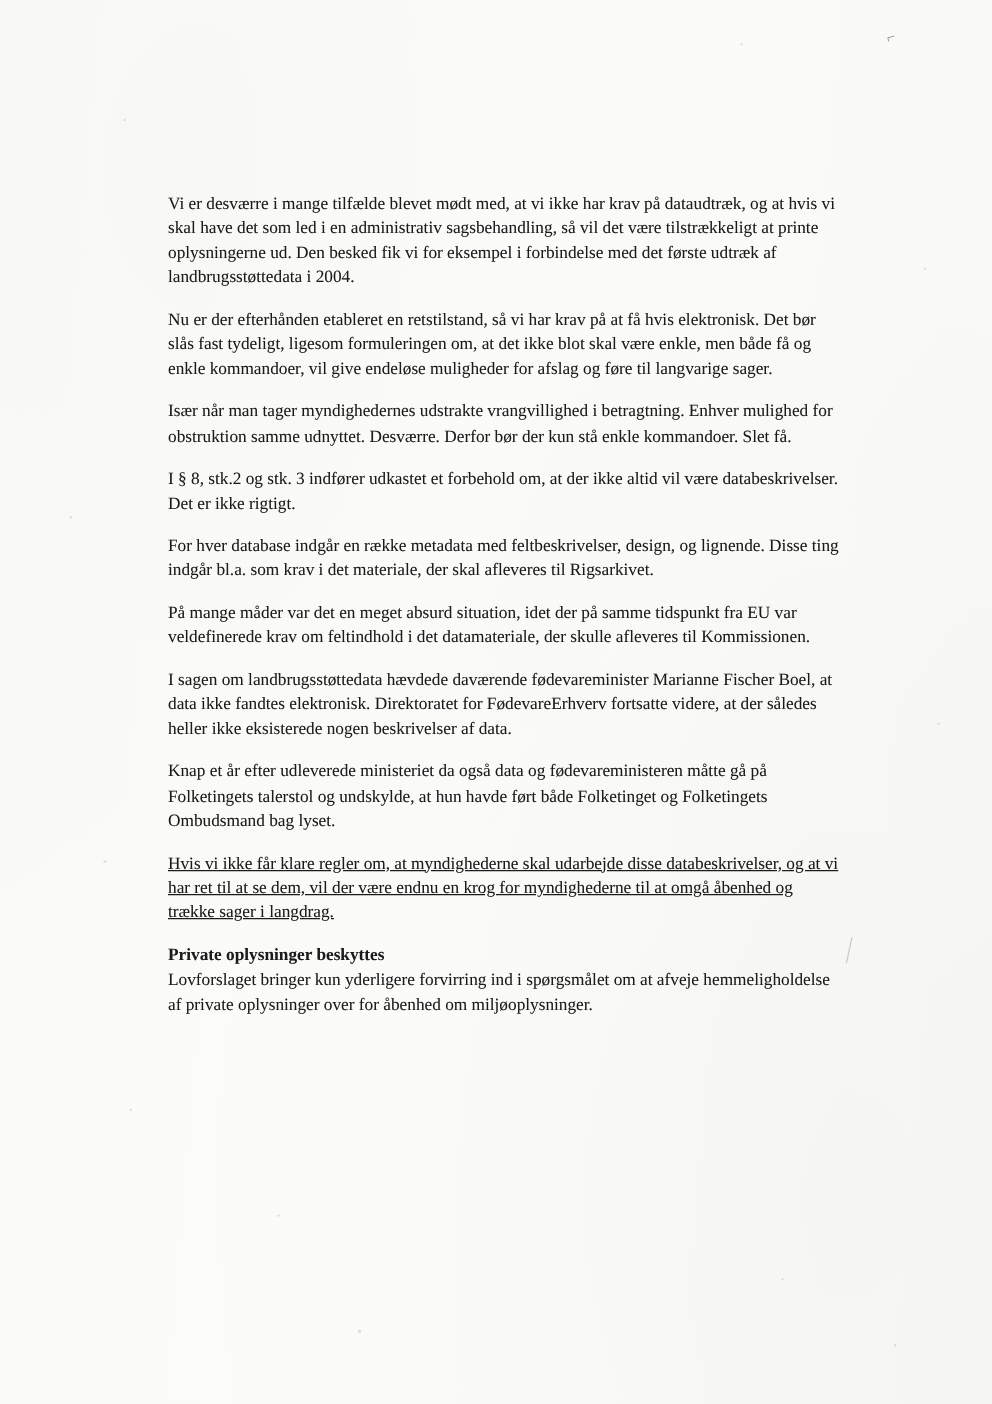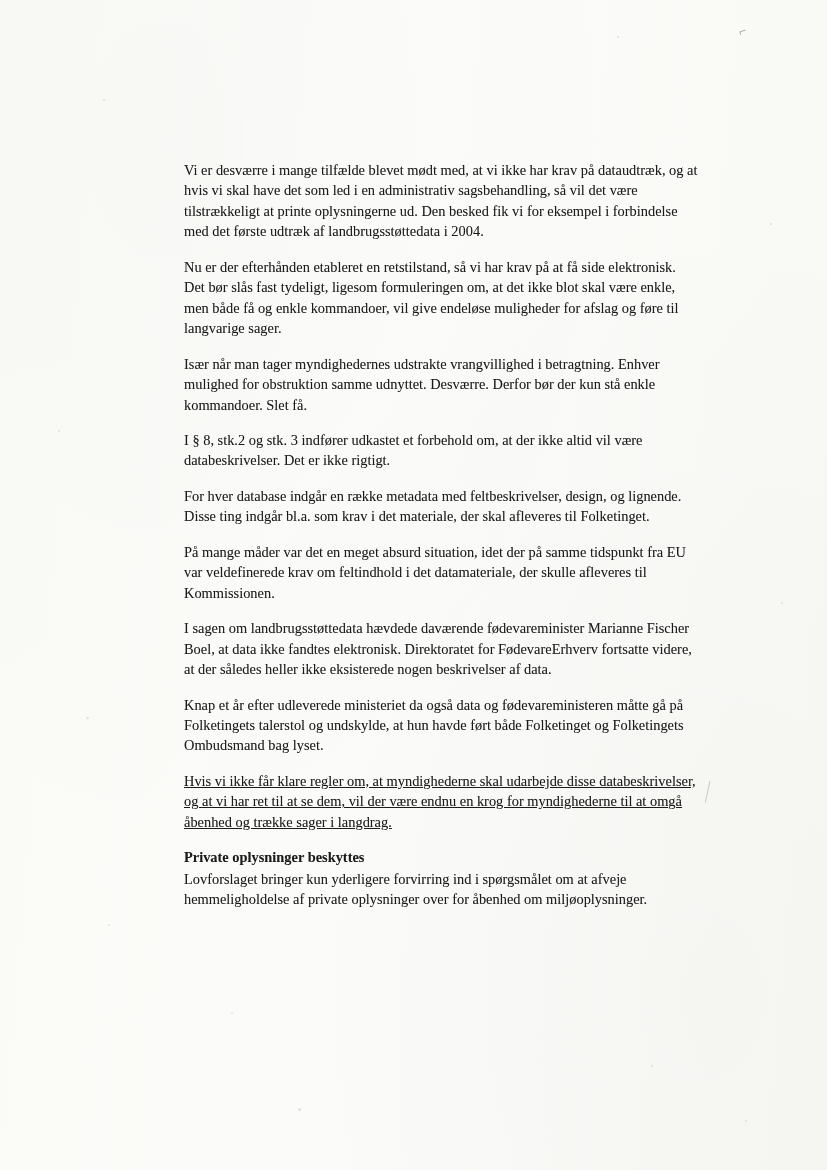--- a/index.html
+++ b/index.html
@@ -82,21 +82,20 @@
     font-size: 14.4px;
     font-weight: bold;
     line-height: 1.42;
   }
   .sec {
     margin-bottom: 15px;
   }
   
   .content p, .content h3 {
     text-shadow: 0 0 0.35px rgba(0,0,0,0.25);
-    margin-left: 44px;
   }
 </style>
 </head>
 <body>
 
 <div class="page">
   <div class="scan-noise"></div>
 
   <span class="speck" style="top:36px;left:617px;width:2px;height:2px;"></span>
   <span class="speck" style="top:99px;left:103px;width:2px;height:2px;"></span>
@@ -109,26 +108,26 @@
   <span class="speck" style="top:1108px;left:298px;width:3px;height:3px;"></span>
   <span class="speck" style="top:1065px;left:651px;width:2px;height:2px;"></span>
   <span class="speck" style="top:1120px;left:745px;width:2px;height:2px;"></span>
 
   <div class="mark-tr">⌐</div>
   <div class="mark-right-line"></div>
 
   <div class="content">
 
     <p>Vi er desværre i mange tilfælde blevet mødt med, at vi ikke har krav på dataudtræk, og at hvis vi skal have det som led i en administrativ sagsbehandling, så vil det være tilstrækkeligt at printe oplysningerne ud. Den besked fik vi for eksempel i forbindelse med det første udtræk af landbrugsstøttedata i 2004.</p>
-    <p>Nu er der efterhånden etableret en retstilstand, så vi har krav på at få side elektronisk. Det bør slås fast tydeligt, ligesom formuleringen om, at det ikke blot skal være enkle, men både få og enkle kommandoer, vil give endeløse muligheder for afslag og føre til langvarige sager.</p>
+    <p>Nu er der efterhånden etableret en retstilstand, så vi har krav på at få hvis elektronisk. Det bør slås fast tydeligt, ligesom formuleringen om, at det ikke blot skal være enkle, men både få og enkle kommandoer, vil give endeløse muligheder for afslag og føre til langvarige sager.</p>
     <p>Især når man tager myndighedernes udstrakte vrangvillighed i betragtning. Enhver mulighed for obstruktion samme udnyttet. Desværre. Derfor bør der kun stå enkle kommandoer. Slet få.</p>
 
     <div class="sec">
       <p>I § 8, stk.2 og stk. 3 indfører udkastet et forbehold om, at der ikke altid vil være databeskrivelser. Det er ikke rigtigt.</p>
-      <p>For hver database indgår en række metadata med feltbeskrivelser, design, og lignende. Disse ting indgår bl.a. som krav i det materiale, der skal afleveres til Folketinget.</p>
+      <p>For hver database indgår en række metadata med feltbeskrivelser, design, og lignende. Disse ting indgår bl.a. som krav i det materiale, der skal afleveres til Rigsarkivet.</p>
       <p>På mange måder var det en meget absurd situation, idet der på samme tidspunkt fra EU var veldefinerede krav om feltindhold i det datamateriale, der skulle afleveres til Kommissionen.</p>
       <p>I sagen om landbrugsstøttedata hævdede daværende fødevareminister Marianne Fischer Boel, at data ikke fandtes elektronisk. Direktoratet for FødevareErhverv fortsatte videre, at der således heller ikke eksisterede nogen beskrivelser af data.</p>
       <p>Knap et år efter udleverede ministeriet da også data og fødevareministeren måtte gå på Folketingets talerstol og undskylde, at hun havde ført både Folketinget og Folketingets Ombudsmand bag lyset.</p>
       <p class="tight">Hvis vi ikke får klare regler om, at myndighederne skal udarbejde disse databeskrivelser, og at vi har ret til at se dem, vil der være endnu en krog for myndighederne til at omgå åbenhed og trække sager i langdrag.</p>
     </div>
 
     <div class="sec">
       <h3>Private oplysninger beskyttes</h3>
       <p>Lovforslaget bringer kun yderligere forvirring ind i spørgsmålet om at afveje hemmeligholdelse af private oplysninger over for åbenhed om miljøoplysninger.</p>
     </div>

